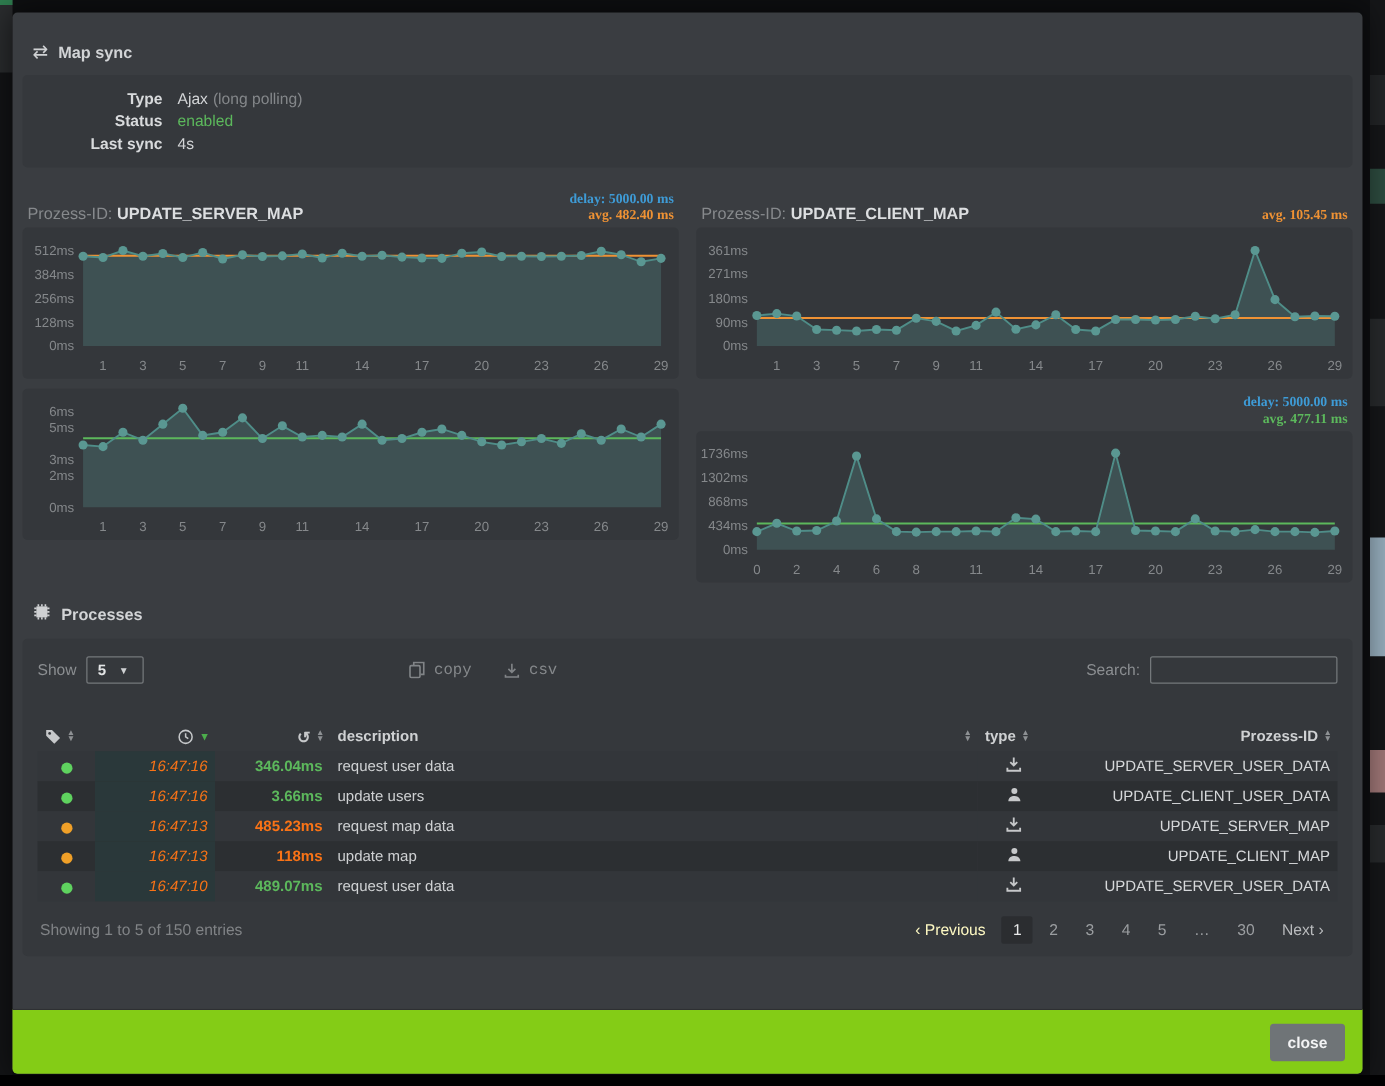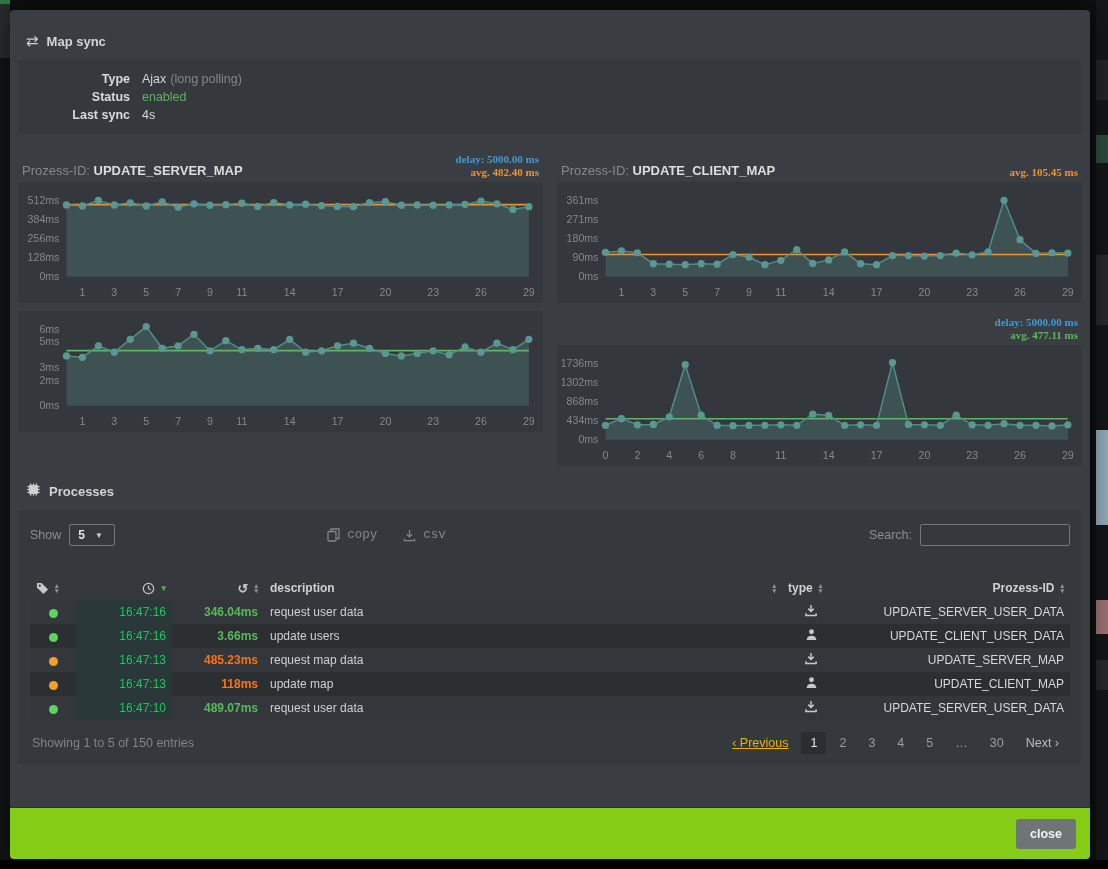--- a/index.html
+++ b/index.html
@@ -74,32 +74,32 @@
   .col-time { width:96px; text-align:right; }
   .col-dur { width:92px; text-align:right; }
   .col-type { width:58px; text-align:center; }
   .col-pid { width:230px; text-align:right; }
   td.sorted { background:#2a383a !important; }
   .th-inner { display:flex; align-items:center; gap:6px; }
   .th-right { justify-content:flex-end; }
   .dot { display:inline-block; width:9px; height:9px; border-radius:50%; vertical-align:middle; }
   .dur-green { color:#5cb85c; font-weight:bold; }
   .dur-orange { color:#f97316; font-weight:bold; }
-  .cell-time { color:#22c55e; }
+  .cell-time { color:#f97316;font-style:italic; }
   .cell-desc { color:#cfd1d3; }
   .cell-pid { color:#d6d8da; }
   .sort-arrows { display:inline-flex; flex-direction:column; line-height:5px; font-size:7px; color:#8e9194; }
   .sort-active { color:#4cae4c; font-size:9px; }
   .hicon { color:#c6c8ca; font-size:13px; line-height:1; }
 
   .proc-footer { display:flex; align-items:center; margin-top:12px; padding:0 2px; }
   .entries-info { color:#808386; font-size:12.5px; }
   .pagination { margin-left:auto; display:flex; align-items:center; gap:4px; font-size:12.5px; }
   .page-item { color:#9b9ea1; padding:4px 9px; cursor:pointer; border-radius:2px; }
-  .page-item.disabled { color:#eab308;text-decoration:underline; }
+  .page-item.disabled { color:#fef9c3; }
   .page-item.active { background:#2b2d30; color:#e8e9ea; }
   .page-next { color:#b9bbbd; }
 </style>
 </head>
 <body>
 
 <div class="bg-strip-left"></div>
 <div class="bg-frag-l" style="top:0;height:58px;background:#2a2c2e;"></div>
 <div class="bg-frag-l" style="top:0;height:4px;background:#2e7d4f;"></div>
 <div class="bg-strip-right"></div>

